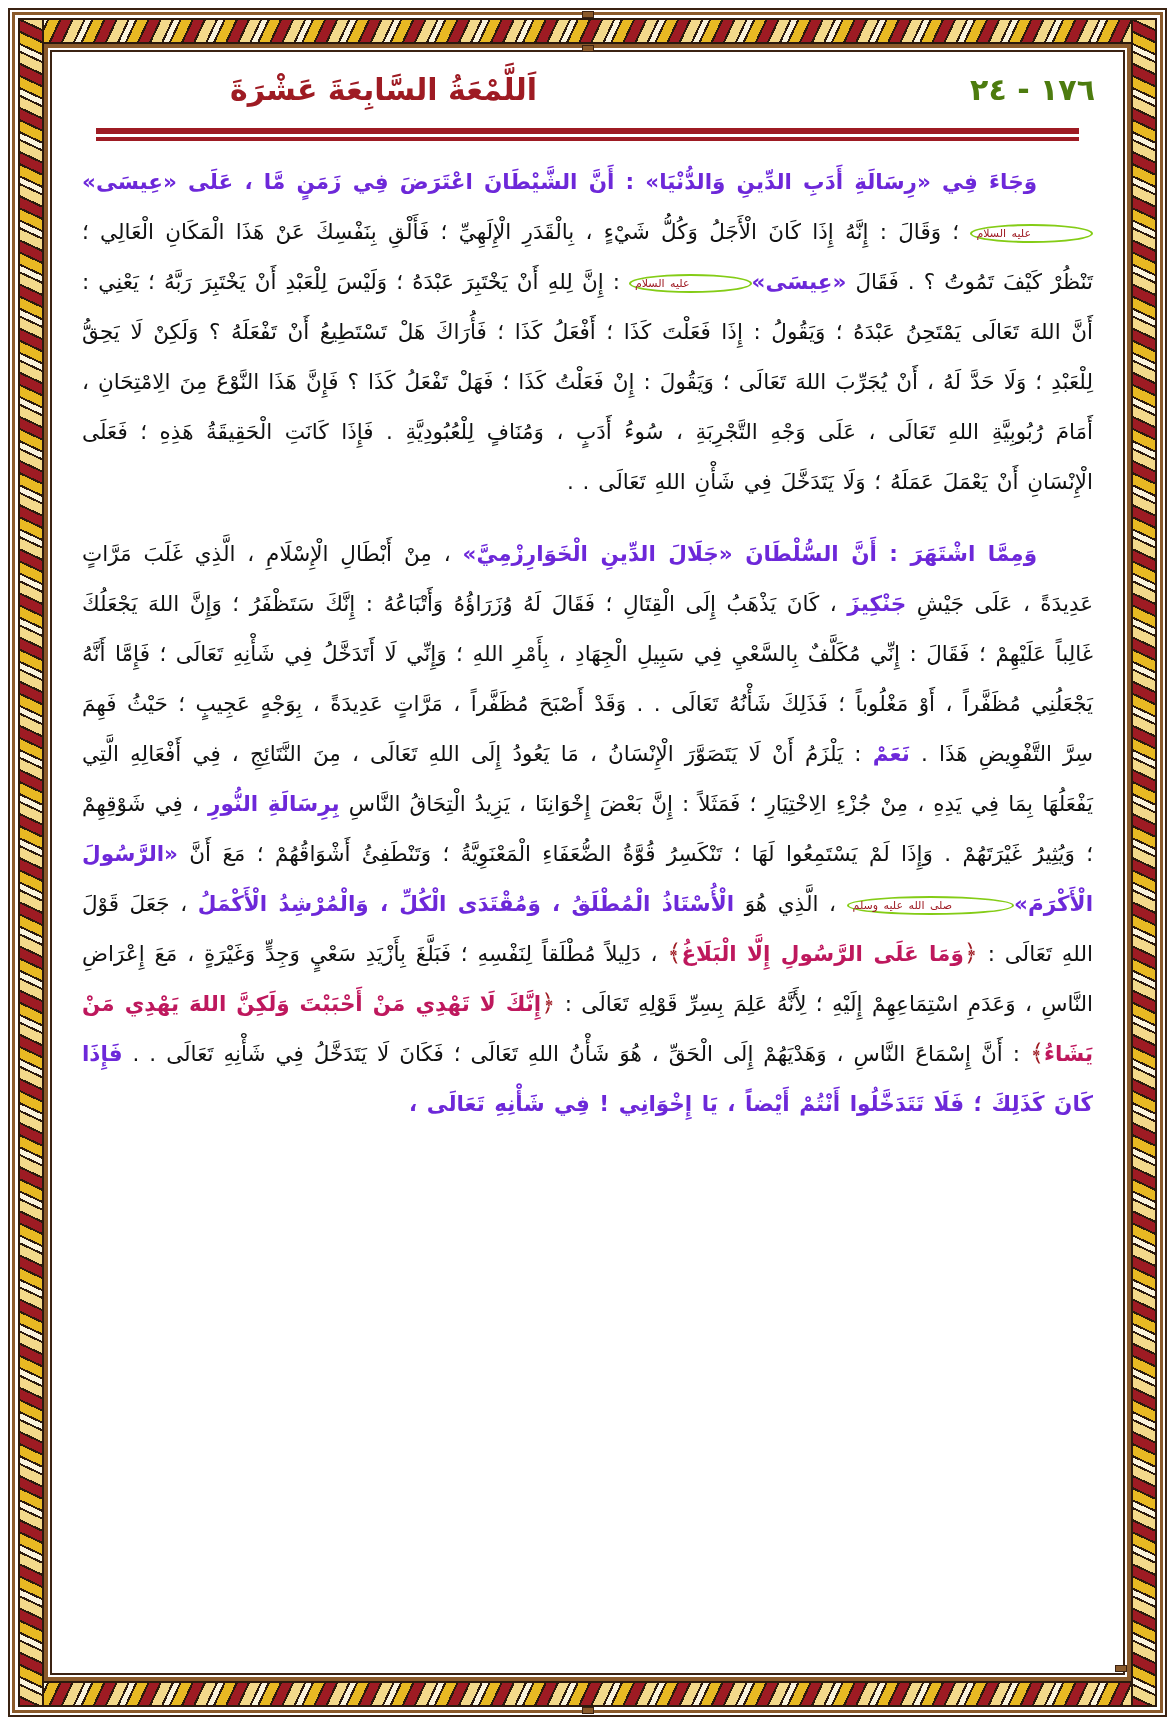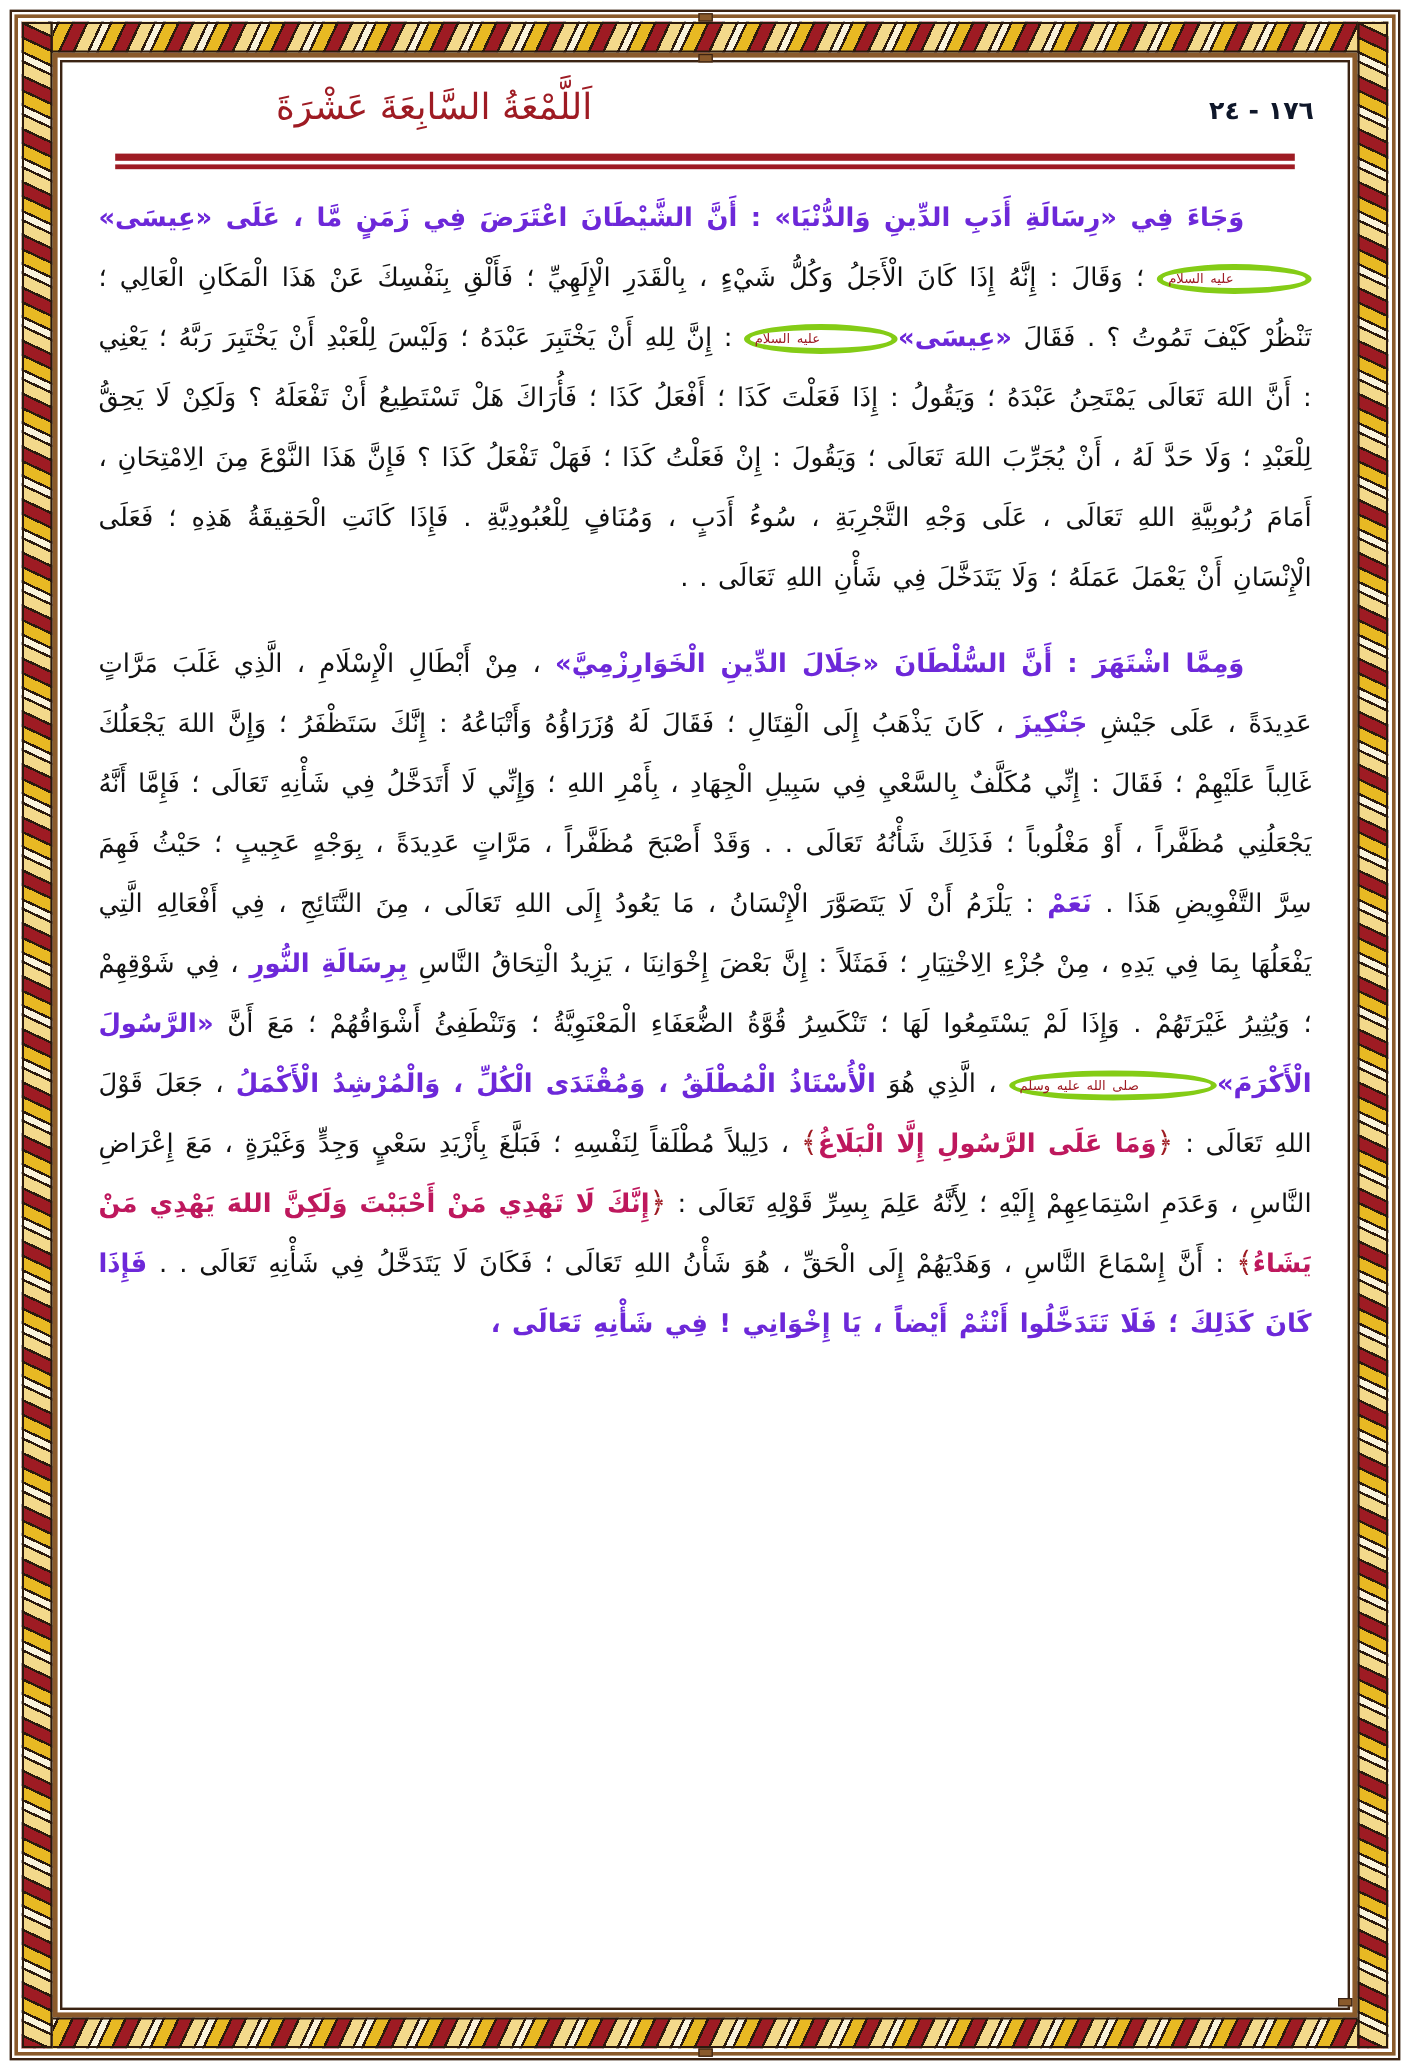--- a/index.html
+++ b/index.html
@@ -138,31 +138,31 @@
   .header {
     display: flex;
     flex-direction: row;
     align-items: baseline;
     justify-content: space-between;
     height: 64px;
     padding: 14px 6px 0 6px;
     box-sizing: border-box;
   }
   .page-number {
-    color: #0f172a;
-    font-size: 21px;
+    color: #4d7c0f;
+    font-size: 30px;
     font-weight: bold;
     letter-spacing: 2px;
     direction: rtl;
     white-space: nowrap;
   }
   .chapter-title {
     color: #9e1b23;
     font-size: 30px;
-    font-weight: normal;
+    font-weight: bold;
     direction: rtl;
     white-space: nowrap;
     margin-left: 150px;
   }
   .rule {
     margin: 6px 22px 0 22px;
     border-top: 6px solid #9e1b23;
     border-bottom: 4px solid #9e1b23;
     height: 3px;
     box-sizing: content-box;
@@ -189,21 +189,21 @@
   .blue    { color: #be185d; font-weight: bold; }
   .blk     { color: #111111; }
 
   
   .honorific {
     display: inline-block;
     color: #9e1b23;
     font-size: 11px;
     line-height: 1;
     transform: translateY(-2px);
-    border: 5px solid #84cc16;
+    border: 2px solid #84cc16;
     border-radius: 50%;
     padding: 2px 4px;
     white-space: nowrap;
     letter-spacing: -1px;
   }
 
   
   .qbracket {
     color: #9e1b23;
     font-size: 24px;

